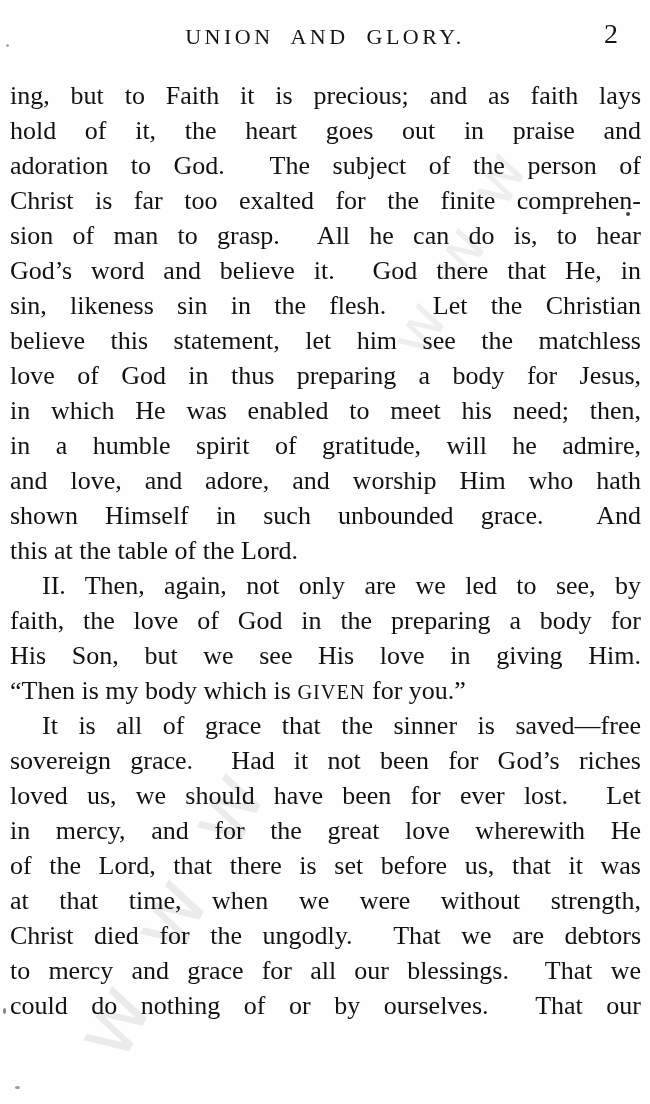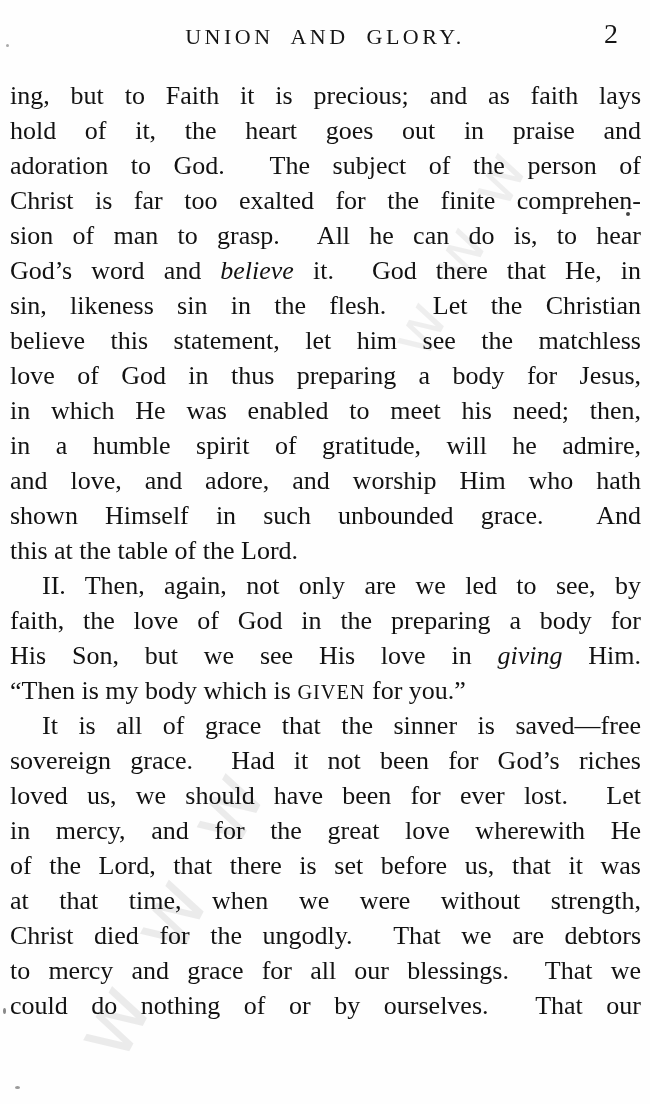--- a/index.html
+++ b/index.html
@@ -55,21 +55,20 @@
     text-align-last: justify;
     overflow: hidden;
   }
   .line.para-end {
     text-align-last: left;
   }
   .line.indent {
     text-indent: 32px;
   }
   .seg-italic {
-    font-style: italic;
   }
   .seg-smallcaps {
     font-size: 0.78em;
     letter-spacing: 1px;
   }
   
   .watermark {
     position: absolute;
     z-index: 1;
     color: #000000;

